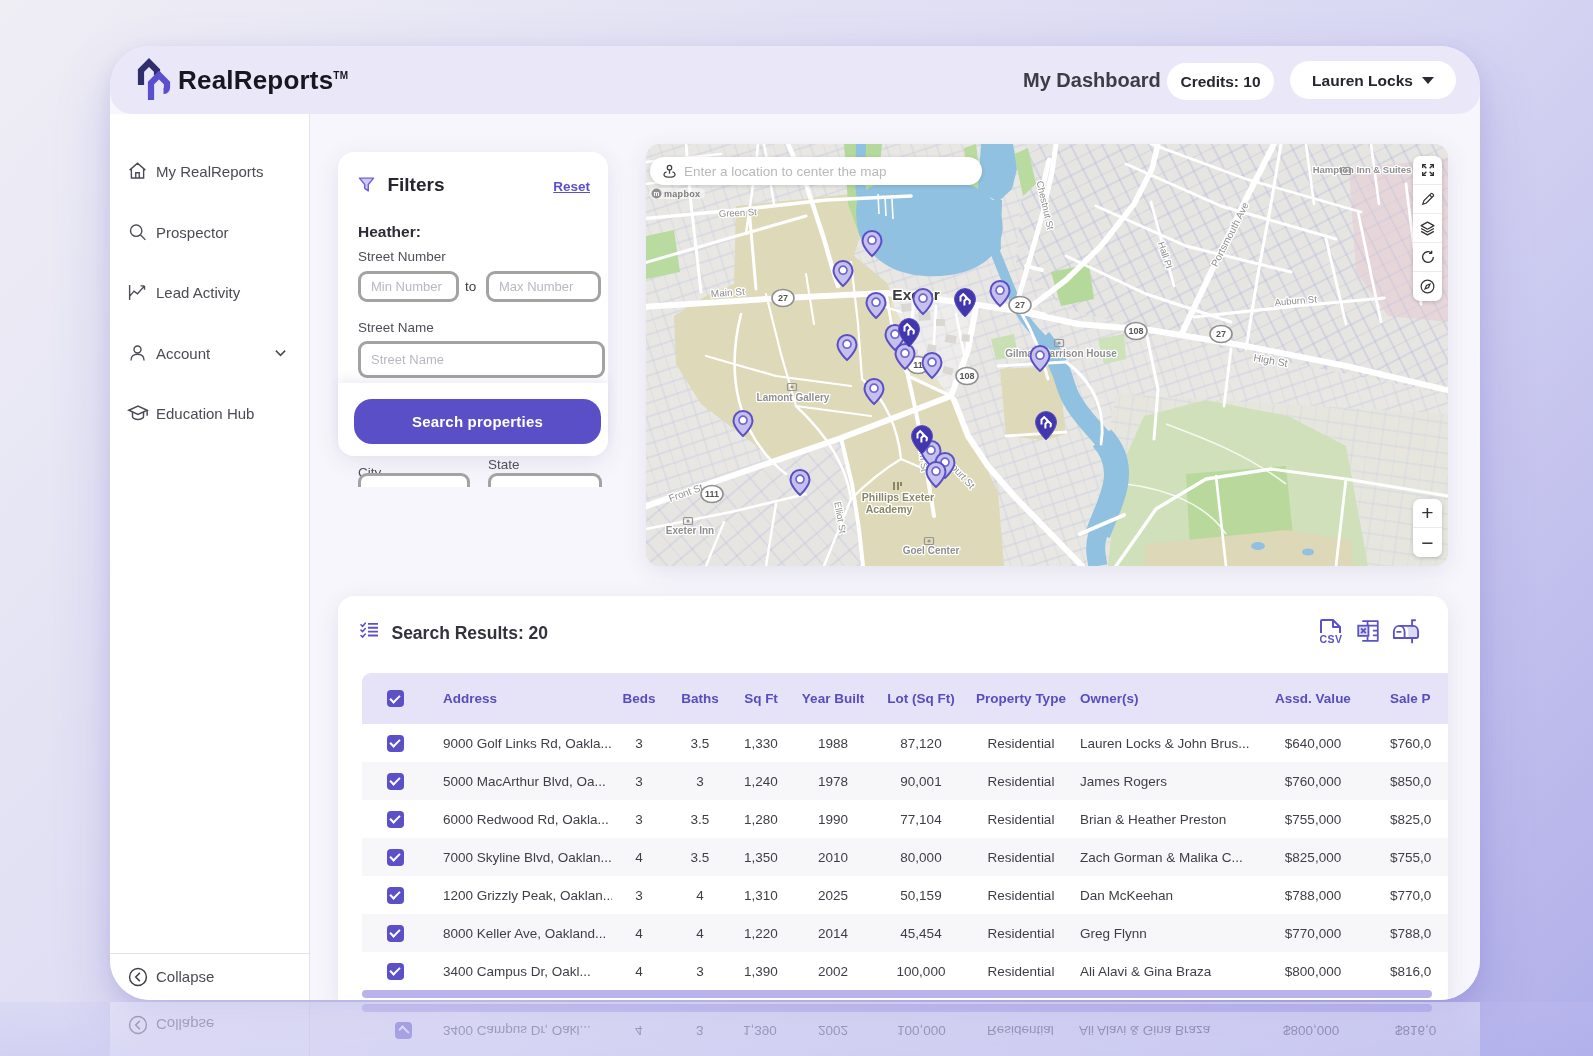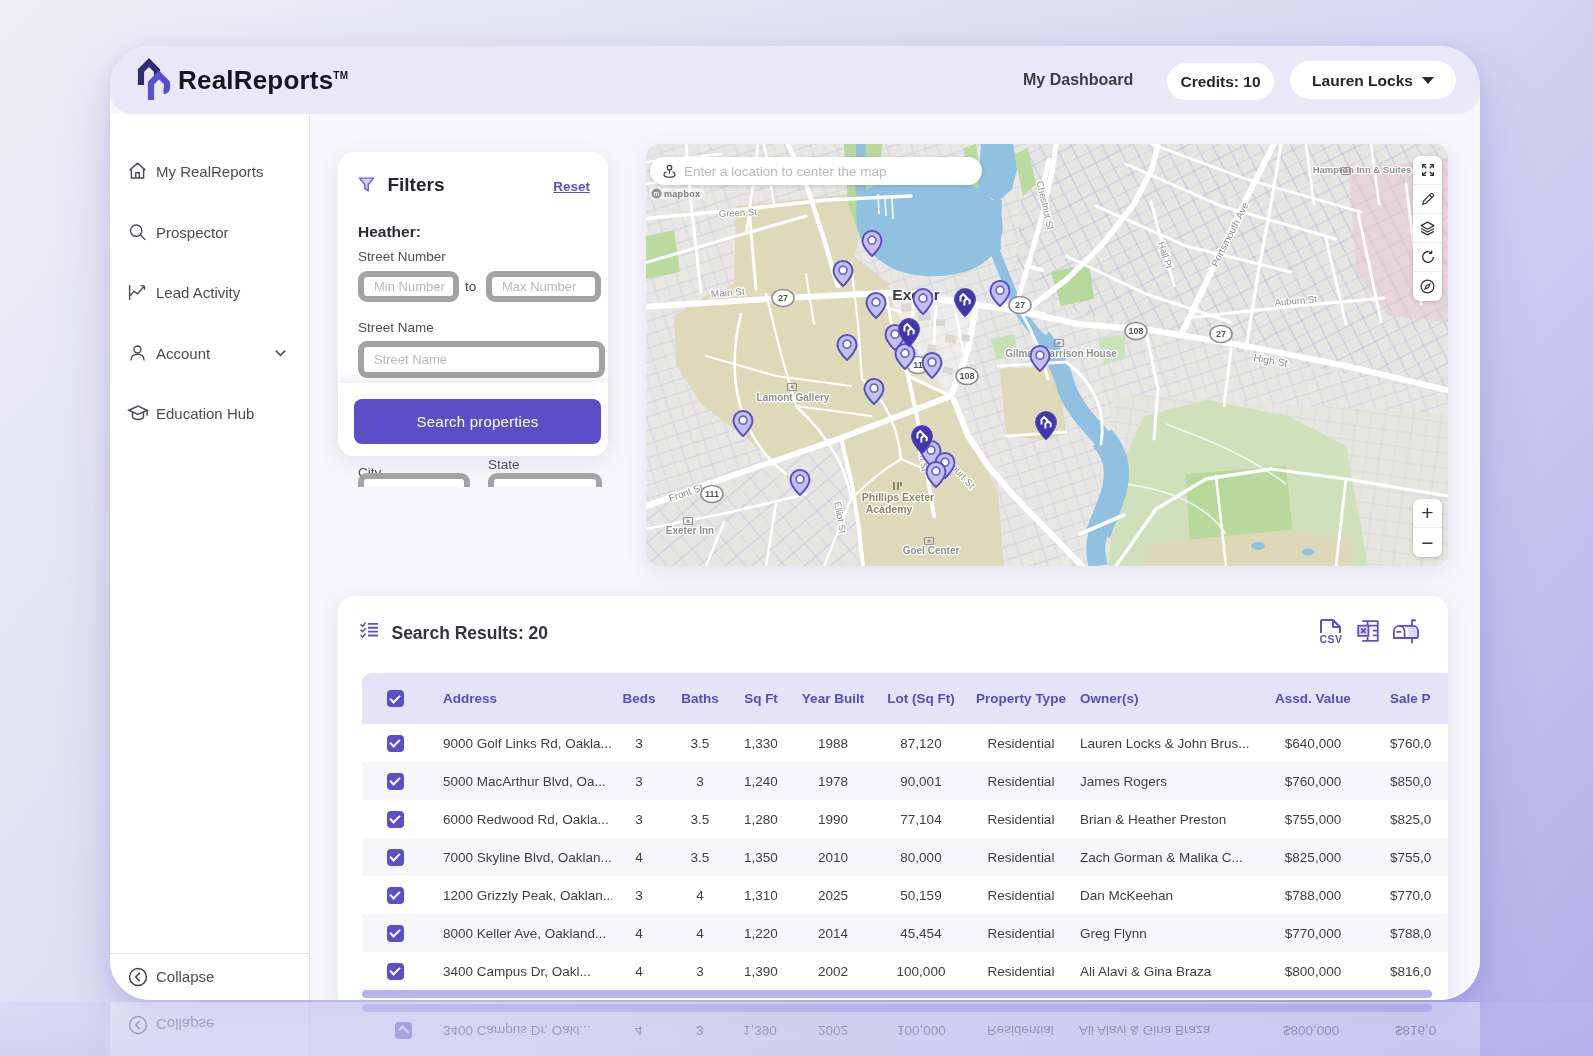--- a/index.html
+++ b/index.html
@@ -16,21 +16,21 @@
   }
   
   .topbar {
     position:absolute; left:0; top:0; width:1370px; height:68px;
     background:#e9e7f8; border-radius:40px 40px 22px 22px;
     z-index:5;
   }
   .logo { position:absolute; left:25px; top:12px; display:flex; align-items:center; }
   .logo-name { font-size:26px; font-weight:bold; color:#17171f; letter-spacing:.2px; margin-left:5px;}
   .logo-name sup { font-size:10px; font-weight:bold; }
-  .nav-dash { position:absolute; left:913px; top:0; height:68px; line-height:68px; font-size:16px; color:#3c3c44; font-weight:bold;}
+  .nav-dash { position:absolute; left:913px; top:0; height:68px; line-height:68px; font-size:20px; color:#3c3c44; font-weight:bold;}
   .pill { position:absolute; background:#fff; border-radius:19px; text-align:center; color:#26262e; font-weight:bold; font-size:15.5px; }
   .pill.credits { left:1057px; top:17px; width:107px; height:37px; line-height:37px; }
   .pill.user { left:1180px; top:15px; width:166px; height:38px; line-height:40px; }
   .caret { display:inline-block; width:0; height:0; border-left:6px solid transparent; border-right:6px solid transparent; border-top:7px solid #2b2b33; vertical-align:middle; margin-left:9px; margin-top:-2px;}
   
   .sidebar {
     position:absolute; left:0; top:68px; width:200px; height:886px;
     background:#fff; border-right:1px solid #e4e4ea;
   }
   .menu { position:absolute; top:27px; left:0; width:100%; }
@@ -48,29 +48,29 @@
   
   .fcard {
     position:absolute; left:28px; top:38px; width:270px; height:304px;
     background:#fff; border-radius:16px; box-shadow:0 6px 24px rgba(60,60,120,.10);
   }
   .fhead { position:absolute; left:20px; top:22px; }
   .fhead .t { font-size:19px; font-weight:bold; color:#26262e; margin-left:8px;}
   .reset { position:absolute; right:18px; top:27px; font-size:13.5px; font-weight:bold; color:#5b50cc; text-decoration:underline;}
   .floc { position:absolute; left:20px; top:71px; font-size:15.5px; font-weight:bold; color:#2c2c34; }
   .flbl { position:absolute; left:20px; font-size:13.5px; color:#4f4f57; }
-  .finp { position:absolute; border:6px solid #a3a3a3; border-radius:9px; background:#fff; color:#b8b8c1; font-size:13px; display:flex; align-items:center; padding-left:10px;}
+  .finp { position:absolute; border:3px solid #a3a3a3; border-radius:9px; background:#fff; color:#b8b8c1; font-size:13px; display:flex; align-items:center; padding-left:10px;}
   .fto { position:absolute; font-size:13.5px; color:#3c3c44; }
   .ffoot {
     position:absolute; left:0; bottom:0; width:270px; height:73px; background:#fff;
     border-radius:0 0 16px 16px; box-shadow:0 -5px 10px rgba(70,70,130,.08);
   }
   .fbtn {
-    position:absolute; left:16px; top:16px; width:247px; height:45px; border-radius:8px;
-    background:#5b4fc7; color:#fff; font-size:15px; font-weight:normal;
+    position:absolute; left:16px; top:16px; width:247px; height:45px; border-radius:18px;
+    background:#5b4fc7; color:#fff; font-size:15px; font-weight:bold;
     display:flex; align-items:center; justify-content:center; letter-spacing:.2px;
   }
   
   .mcard {
     position:absolute; left:336px; top:30px; width:802px; height:422px;
     border-radius:14px; overflow:hidden; background:#e9e7e4;
     box-shadow:0 6px 24px rgba(60,60,120,.10);
   }
   
   .msearch { position:absolute; left:4px; top:13px; width:332px; height:28px; background:#fff; border-radius:14px;

